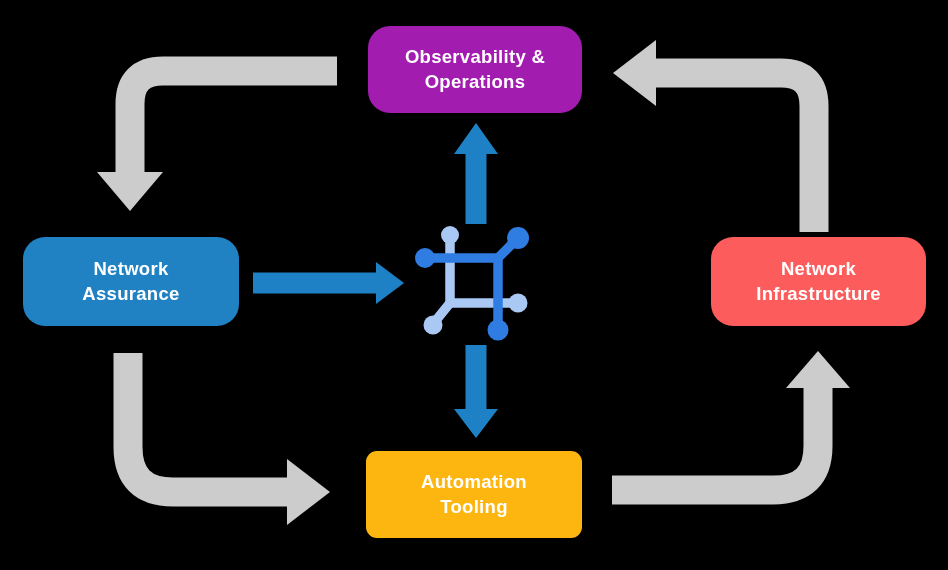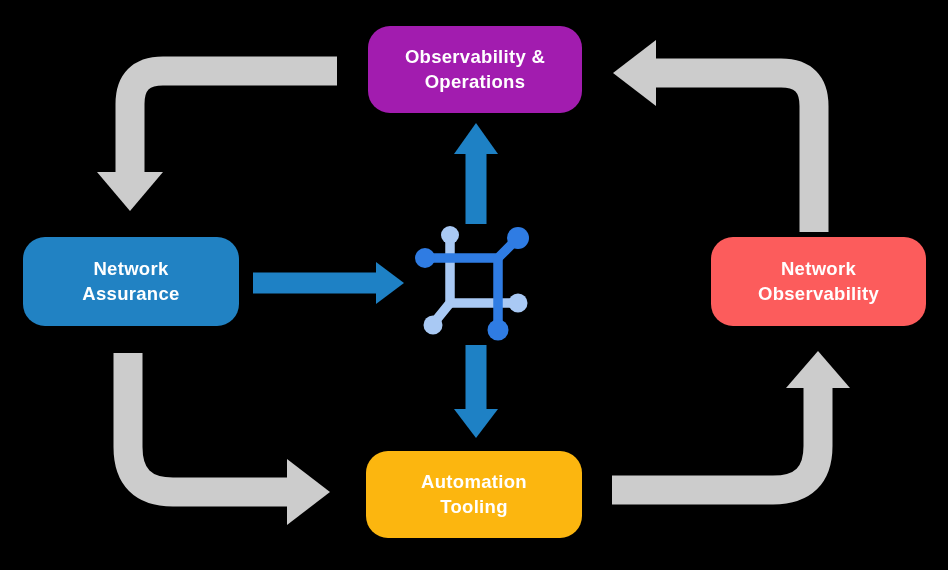--- a/index.html
+++ b/index.html
@@ -26,21 +26,21 @@
     color: #ffffff;
     font-size: 18.5px;
     font-weight: 600;
     letter-spacing: 0.3px;
     line-height: 1.32;
   }
   .node span { display: block; }
   .node-observability { left: 368px; top: 26px;  width: 214px; height: 87px; }
   .node-operations    { left: 23px;  top: 237px; width: 216px; height: 89px; }
   .node-infrastructure{ left: 711px; top: 237px; width: 215px; height: 89px; }
-  .node-automation    { left: 366px; top: 451px; width: 216px; height: 87px; }
+  .node-automation    { left: 366px; top: 451px; width: 216px; height: 87px; border-radius: 11px; }
   .overlay {
     position: absolute;
     left: 0; top: 0;
     width: 948px;
     height: 570px;
   }
 </style>
 </head>
 <body>
 
@@ -108,21 +108,21 @@
     <span>Operations</span>
   </div>
 
   <div class="node node-operations" style="background-color: rgb(33, 130, 195);">
     <span>Network</span>
     <span>Assurance</span>
   </div>
 
   <div class="node node-infrastructure" style="background-color: rgb(252, 92, 92);">
     <span>Network</span>
-    <span>Observability</span>
+    <span>Infrastructure</span>
   </div>
 
   <div class="node node-automation" style="background-color: rgb(252, 182, 15);">
     <span>Automation</span>
     <span>Tooling</span>
   </div>
 
 </div>
 
 </body></html>

